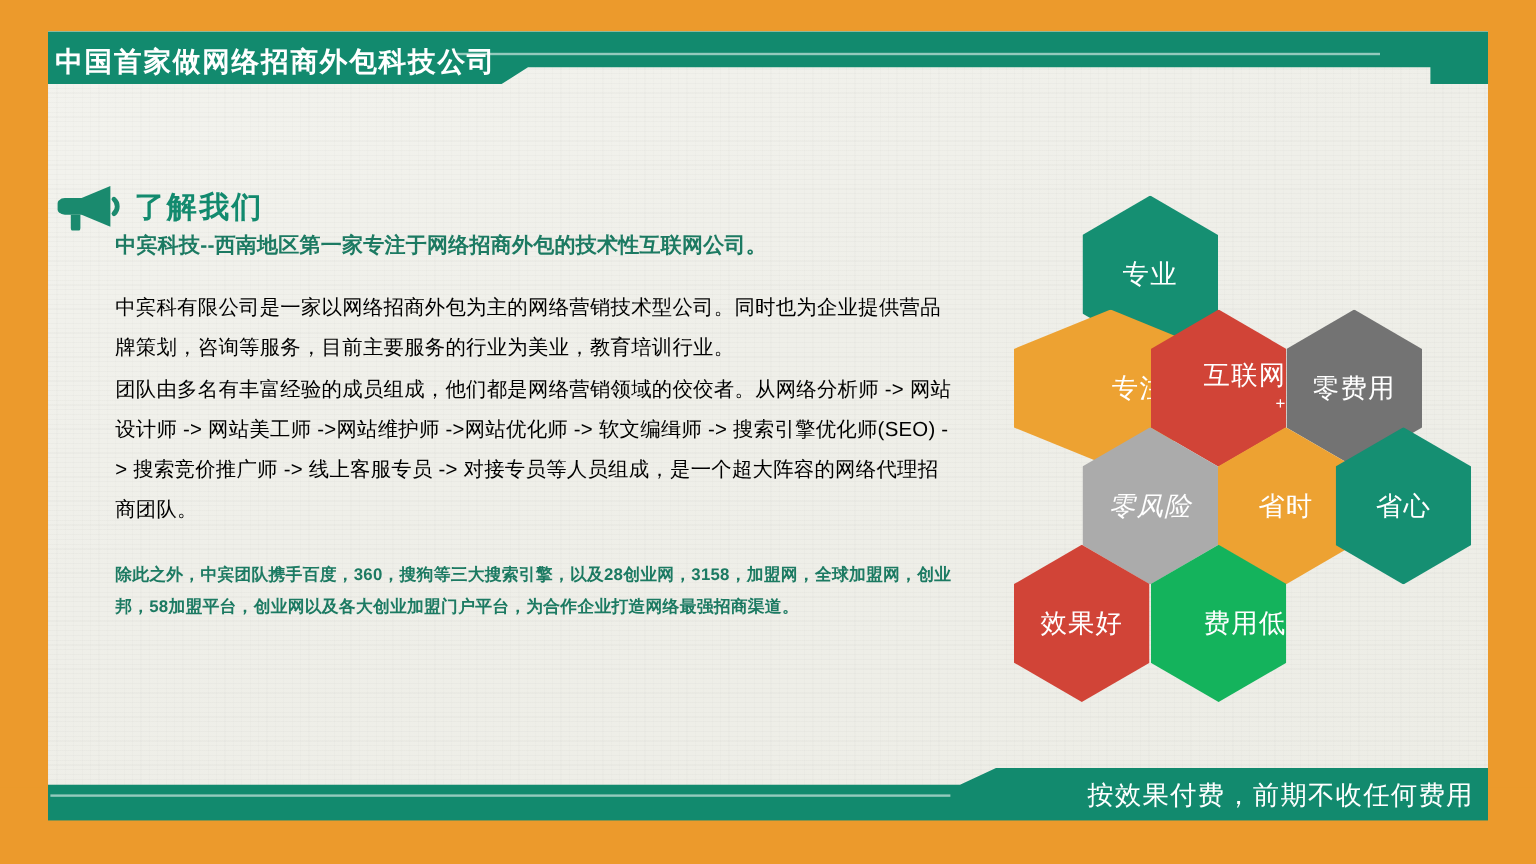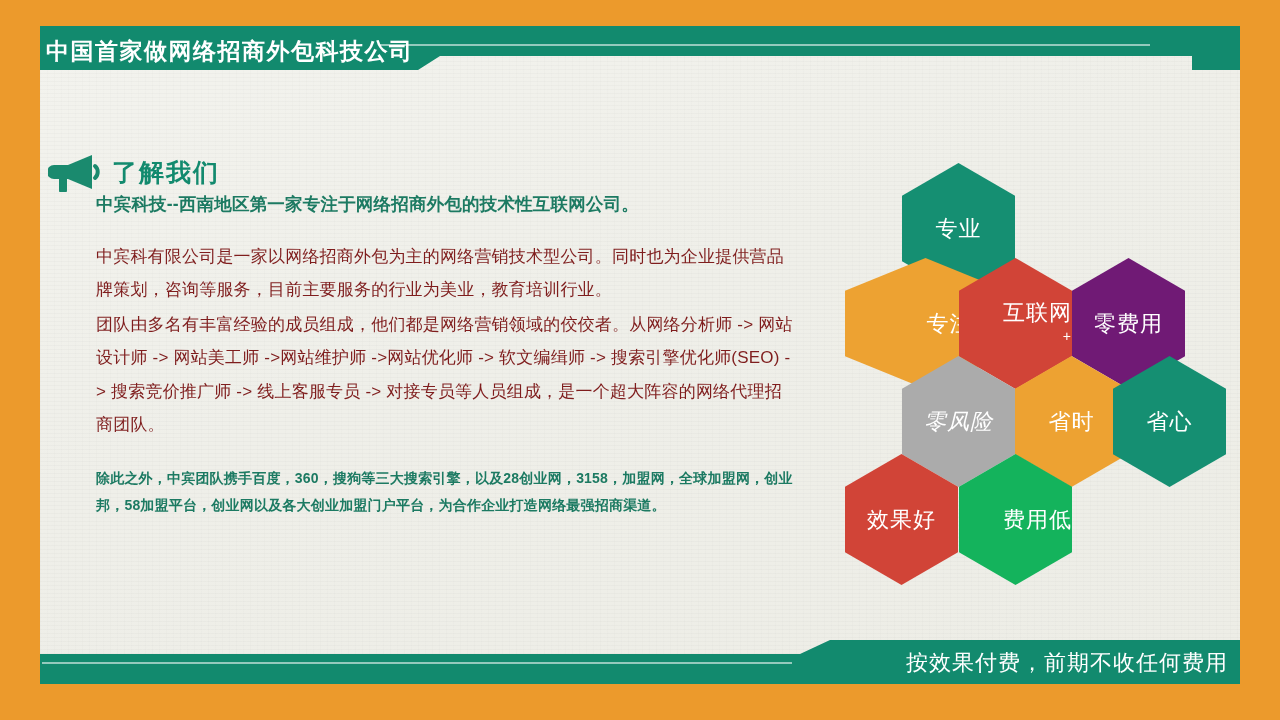--- a/index.html
+++ b/index.html
@@ -64,21 +64,21 @@
 
   
   .body-col{
     position:absolute;left:96px;top:190px;width:700px;
   }
   .lead{
     color:#1C7A62;font-size:17.5px;font-weight:bold;line-height:1.6;
     margin:0 0 22px 0;letter-spacing:0.2px;
   }
   .para{
-    color:#7f1d1d;font-size:17px;font-weight:normal;line-height:1.95;
+    color:#000000;font-size:17px;font-weight:normal;line-height:1.95;
     margin:0;letter-spacing:0.2px;
   }
   .para.tight{margin-top:2px;}
   .closing{
     color:#1C7A62;font-size:14px;font-weight:bold;line-height:1.95;
     margin:24px 0 0 0;letter-spacing:0.2px;
   }
 
   
   .hexwrap{position:absolute;left:840px;top:160px;width:400px;height:380px;}
@@ -125,21 +125,21 @@
       <div class="hex" style="left: 62px; top: 3px; background: rgb(21, 143, 114);">
         <span>专业</span>
       </div>
       <div class="hex" style="left: 5px; top: 98px; background: rgb(237, 162, 50); padding-left: 48px;">
         <span>专注</span>
       </div>
       <div class="hex" style="left: 119px; top: 98px; background: rgb(209, 68, 55); align-items: flex-end;">
         <span>互联网</span>
         <span class="sub">+</span>
       </div>
-      <div class="hex" style="left: 232px; top: 98px; background: #701a75;">
+      <div class="hex" style="left: 232px; top: 98px; background: #737373;">
         <span>零费用</span>
       </div>
       <div class="hex" style="left: 62px; top: 196px; background: rgb(171, 171, 171); font-style: italic;">
         <span>零风险</span>
       </div>
       <div class="hex" style="left: 175px; top: 196px; background: rgb(237, 162, 50); align-items: center;">
         <span>省时</span>
       </div>
       <div class="hex" style="left: 273px; top: 196px; background: rgb(21, 143, 114);">
         <span>省心</span>

